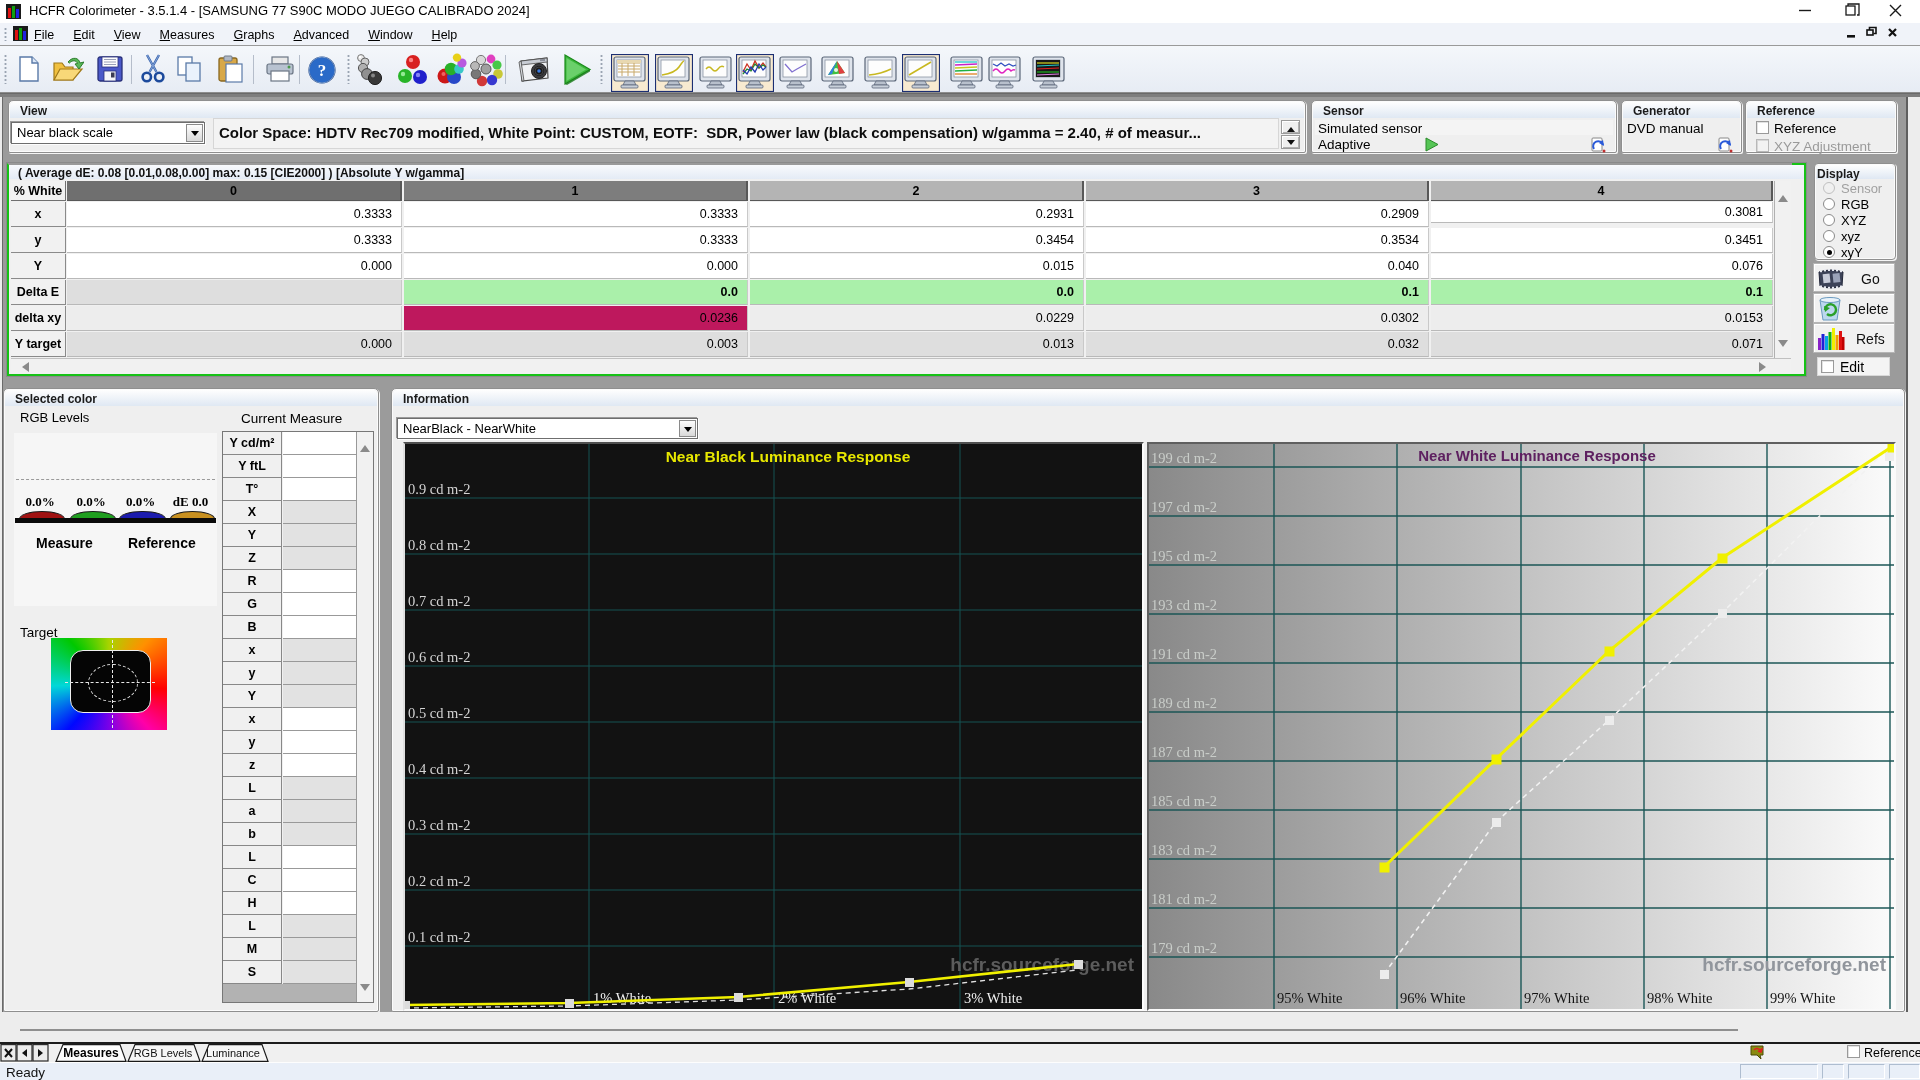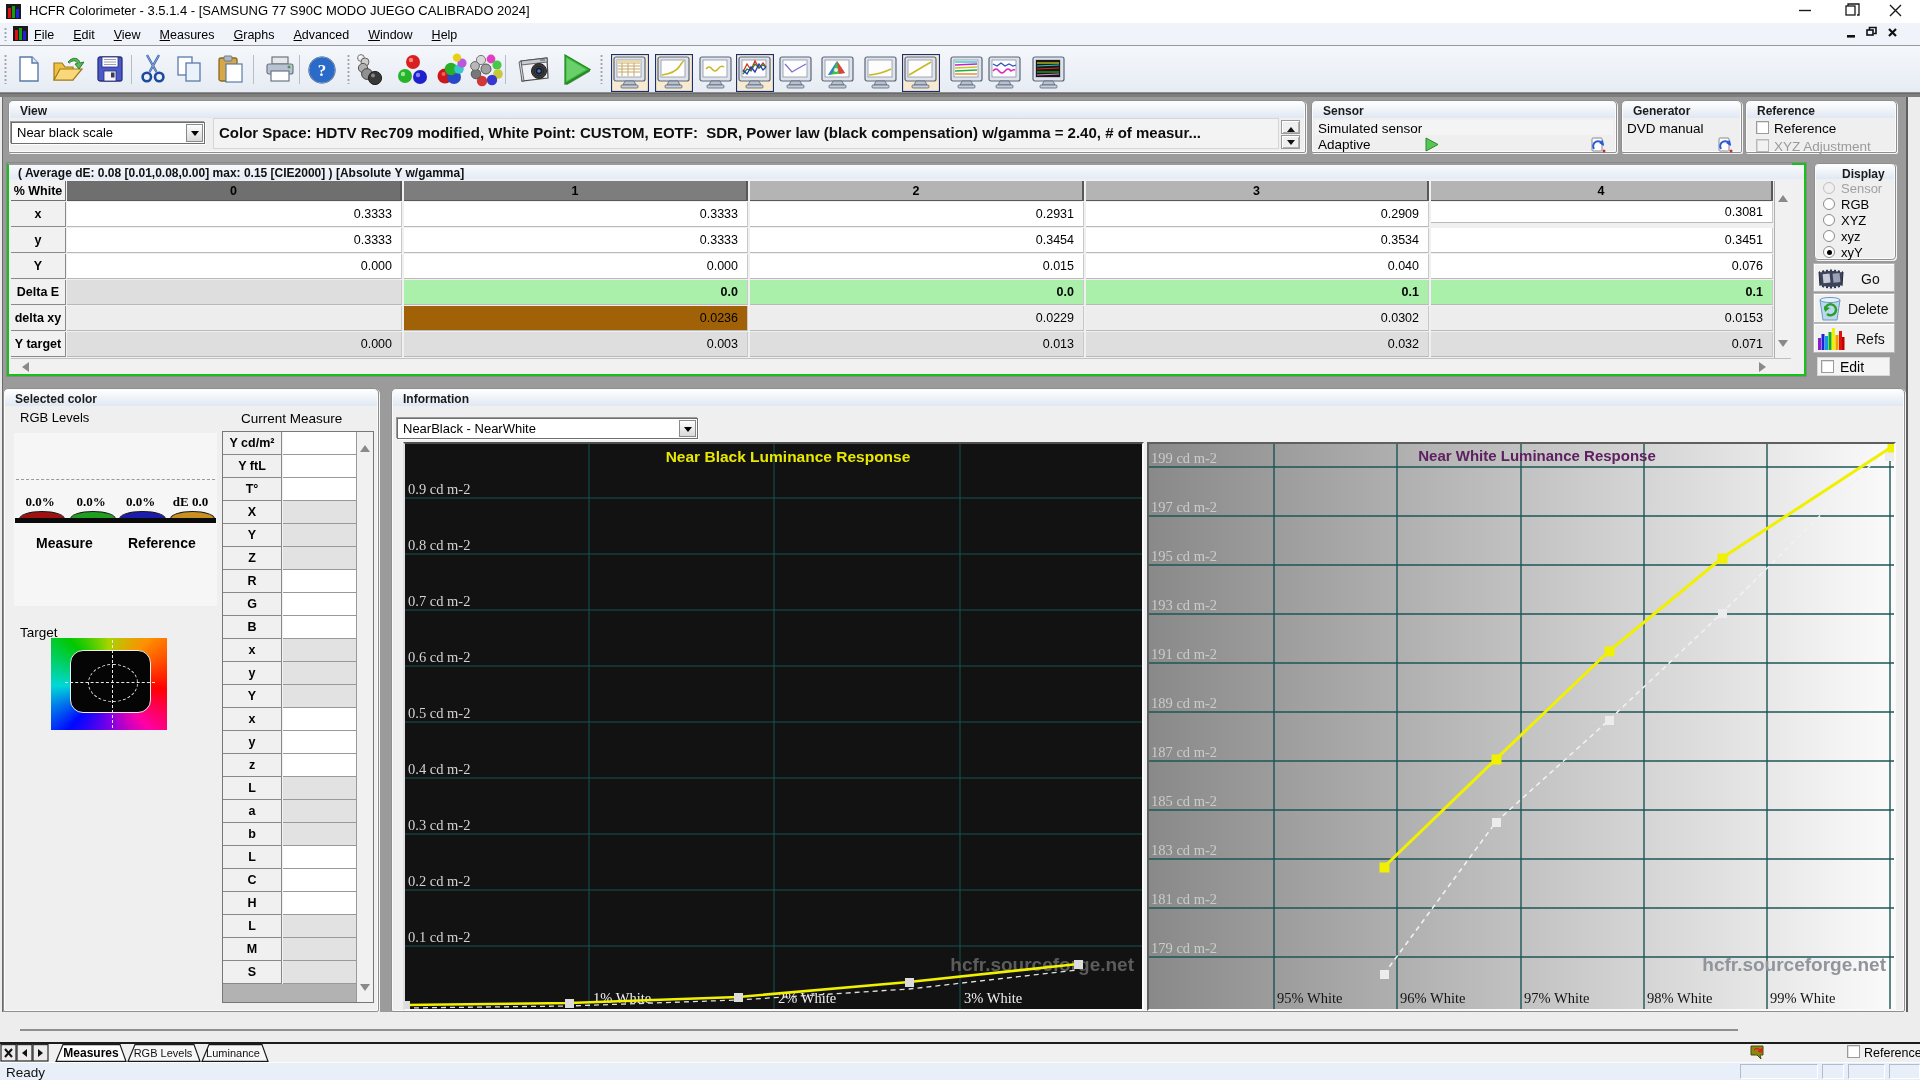--- a/index.html
+++ b/index.html
@@ -368,40 +368,40 @@
 <div class="cell rgt" style="left:1077px;top:89px;width:343px;height:25px;background:#ffffff;border-right:1px solid #c9c9c9;border-bottom:1px solid #b9b9b9;font-size:12.5px;">0.040</div>
 <div class="cell rgt" style="left:1422px;top:89px;width:342px;height:25px;background:#ffffff;border-right:1px solid #c9c9c9;border-bottom:1px solid #b9b9b9;font-size:12.5px;">0.076</div>
 <div class="cell bld ctr" style="left:2px;top:115px;width:55px;height:25px;background:#f1f1f1;border-right:1px solid #8a8a8a;border-bottom:1px solid #8a8a8a;font-size:12.5px;">Delta E</div>
 <div class="cell rgt" style="left:58px;top:115px;width:335px;height:25px;background:#dedede;border-right:1px solid #c9c9c9;border-bottom:1px solid #b9b9b9;font-size:12.5px;"></div>
 <div class="cell rgt" style="left:395px;top:115px;width:344px;height:25px;background:#aaf0aa;border-right:1px solid #c9c9c9;border-bottom:1px solid #b9b9b9;font-size:12.5px;font-weight:bold;">0.0</div>
 <div class="cell rgt" style="left:741px;top:115px;width:334px;height:25px;background:#aaf0aa;border-right:1px solid #c9c9c9;border-bottom:1px solid #b9b9b9;font-size:12.5px;font-weight:bold;">0.0</div>
 <div class="cell rgt" style="left:1077px;top:115px;width:343px;height:25px;background:#aaf0aa;border-right:1px solid #c9c9c9;border-bottom:1px solid #b9b9b9;font-size:12.5px;font-weight:bold;">0.1</div>
 <div class="cell rgt" style="left:1422px;top:115px;width:342px;height:25px;background:#aaf0aa;border-right:1px solid #c9c9c9;border-bottom:1px solid #b9b9b9;font-size:12.5px;font-weight:bold;">0.1</div>
 <div class="cell bld ctr" style="left:2px;top:141px;width:55px;height:25px;background:#f1f1f1;border-right:1px solid #8a8a8a;border-bottom:1px solid #8a8a8a;font-size:12.5px;">delta xy</div>
 <div class="cell rgt" style="left:58px;top:141px;width:335px;height:25px;background:#ededed;border-right:1px solid #c9c9c9;border-bottom:1px solid #b9b9b9;font-size:12.5px;"></div>
-<div class="cell rgt" style="left:395px;top:141px;width:344px;height:25px;background:#a16207;border-right:1px solid #c9c9c9;border-bottom:1px solid #b9b9b9;font-size:12.5px;">0.0236</div>
+<div class="cell rgt" style="left:395px;top:141px;width:344px;height:25px;background:#be185d;border-right:1px solid #c9c9c9;border-bottom:1px solid #b9b9b9;font-size:12.5px;">0.0236</div>
 <div class="cell rgt" style="left:741px;top:141px;width:334px;height:25px;background:#ededed;border-right:1px solid #c9c9c9;border-bottom:1px solid #b9b9b9;font-size:12.5px;">0.0229</div>
 <div class="cell rgt" style="left:1077px;top:141px;width:343px;height:25px;background:#ededed;border-right:1px solid #c9c9c9;border-bottom:1px solid #b9b9b9;font-size:12.5px;">0.0302</div>
 <div class="cell rgt" style="left:1422px;top:141px;width:342px;height:25px;background:#ededed;border-right:1px solid #c9c9c9;border-bottom:1px solid #b9b9b9;font-size:12.5px;">0.0153</div>
 <div class="cell bld ctr" style="left:2px;top:167px;width:55px;height:25px;background:#f1f1f1;border-right:1px solid #8a8a8a;border-bottom:1px solid #8a8a8a;font-size:12.5px;">Y target</div>
 <div class="cell rgt" style="left:58px;top:167px;width:335px;height:25px;background:#dedede;border-right:1px solid #c9c9c9;border-bottom:1px solid #b9b9b9;font-size:12.5px;">0.000</div>
 <div class="cell rgt" style="left:395px;top:167px;width:344px;height:25px;background:#dedede;border-right:1px solid #c9c9c9;border-bottom:1px solid #b9b9b9;font-size:12.5px;">0.003</div>
 <div class="cell rgt" style="left:741px;top:167px;width:334px;height:25px;background:#dedede;border-right:1px solid #c9c9c9;border-bottom:1px solid #b9b9b9;font-size:12.5px;">0.013</div>
 <div class="cell rgt" style="left:1077px;top:167px;width:343px;height:25px;background:#dedede;border-right:1px solid #c9c9c9;border-bottom:1px solid #b9b9b9;font-size:12.5px;">0.032</div>
 <div class="cell rgt" style="left:1422px;top:167px;width:342px;height:25px;background:#dedede;border-right:1px solid #c9c9c9;border-bottom:1px solid #b9b9b9;font-size:12.5px;">0.071</div>
 <div class="abs" style="left:1765px;top:16px;width:17px;height:177px;background:#f1f1f1;border-left:1px solid #b0b0b0;"></div>
 <div class="abs" style="left:1769px;top:25px;width:0;height:0;border:5px solid transparent;border-bottom:7px solid #8a8a8a;"></div>
 <div class="abs" style="left:1769px;top:175px;width:0;height:0;border:5px solid transparent;border-top:7px solid #8a8a8a;"></div>
 <div class="abs" style="left:2px;top:193px;width:1780px;height:16px;background:#f1f1f1;border-top:1px solid #c0c0c0;"></div>
 <div class="abs" style="left:8px;top:197px;width:0;height:0;border:5px solid transparent;border-right:7px solid #8a8a8a;"></div>
 <div class="abs" style="left:1750px;top:197px;width:0;height:0;border:5px solid transparent;border-left:7px solid #8a8a8a;"></div>
 </div>
 
 <div class="panel" style="left:1814px;top:163px;width:82px;height:97px;border-radius:4px;">
- <div class="phead" style="height:14px;font-size:12px;padding-left:26px;">Display</div>
+ <div class="phead" style="height:14px;font-size:12px;padding-left:1px;">Display</div>
  <div class="radio" style="left:8px;top:18px;border-color:#c0c0c0;background:#f0f0f0;"></div>
  <div class="abs" style="left:26px;top:17px;font-size:13px;color:#a0a0a0;">Sensor</div>
  <div class="radio" style="left:8px;top:34px;"></div>
  <div class="abs" style="left:26px;top:33px;font-size:13px;">RGB</div>
  <div class="radio" style="left:8px;top:50px;"></div>
  <div class="abs" style="left:26px;top:49px;font-size:13px;">XYZ</div>
  <div class="radio" style="left:8px;top:66px;"></div>
  <div class="abs" style="left:26px;top:65px;font-size:13px;">xyz</div>
  <div class="radio" style="left:8px;top:82px;"></div>
  <div class="abs" style="left:11.5px;top:85.5px;width:5px;height:5px;border-radius:50%;background:#000;"></div>

